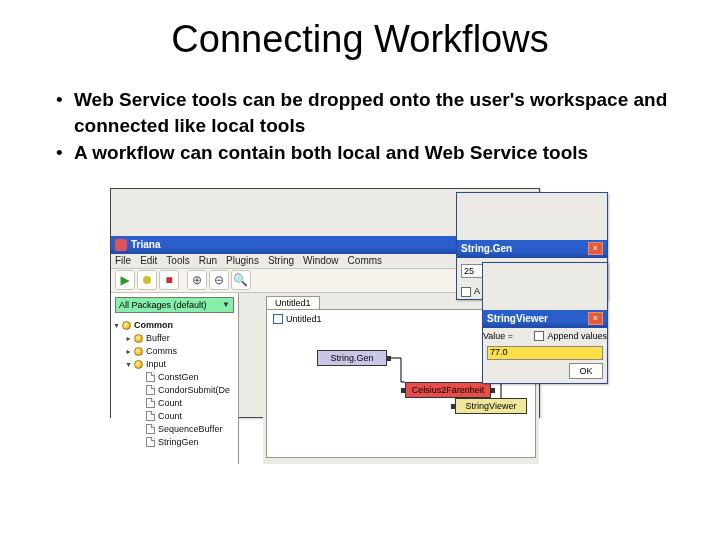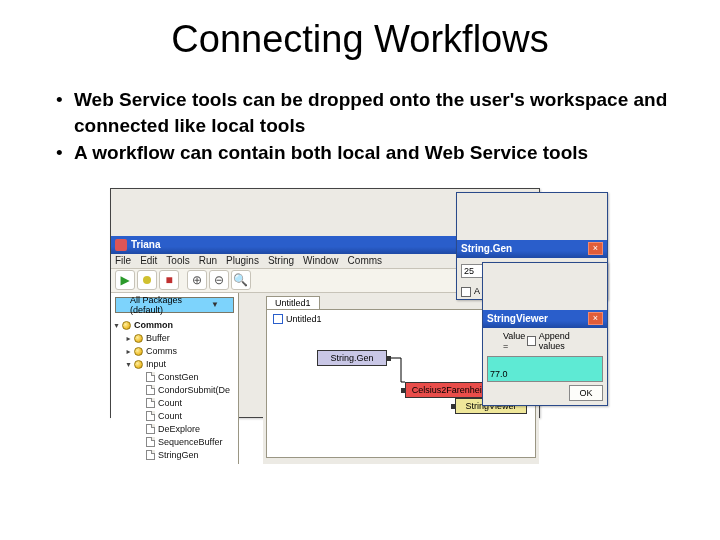--- a/index.html
+++ b/index.html
@@ -82,21 +82,21 @@
 
   .body {
     display: flex; height: calc(100% - 57px);
   }
   .sidebar {
     width: 128px; border-right: 1px solid #9a9684;
     background: #fff; display: flex; flex-direction: column;
   }
   .combo {
     margin: 4px; height: 16px; border: 1px solid #7a7766;
-    background: #7dd3fc; font-size: 9px; padding: 1px 14px;
+    background: #86efac; font-size: 9px; padding: 1px 3px;
     display: flex; align-items: center; justify-content: space-between;
   }
   .combo .arr { font-size: 8px; color: #333; }
   .tree {
     flex: 1; overflow: hidden; font-size: 9px;
     padding: 2px 1px; color: #111;
   }
   .tree .row { display: flex; align-items: center; height: 13px; }
   .tree .ind { display: inline-block; }
   .bulb {
@@ -168,22 +168,22 @@
   }
   .pop1 .chk { font-size: 9px; padding: 2px 4px; }
 
   
   .pop2 {
     position: absolute; left: 372px; top: 74px;
     width: 126px; border: 1px solid #2a4a8a;
     background: #eceae4;
     box-shadow: 1px 1px 2px rgba(0,0,0,0.25);
   }
-  .pop2 .row2 { display: flex; align-items: center; padding: 3px 20px; font-size: 9px; }
-  .pop2 .box { flex: 1; height: 14px; border: 1px solid #888; background: #5eead4; margin: 2px 4px; font-size: 9px; padding: 12px 2px; }
+  .pop2 .row2 { display: flex; align-items: center; padding: 3px 0; font-size: 9px; }
+  .pop2 .box { flex: 1; height: 14px; border: 1px solid #888; background: #fde047; margin: 2px 4px; font-size: 9px; padding: 0 2px; }
   .okbtn {
     margin: 3px 4px 4px auto; display: block;
     width: 34px; height: 16px; font-size: 9px;
     background: #fdfdfa; border: 1px solid #888;
   }
 
   .cbx {
     display: inline-block; width: 10px; height: 10px;
     border: 1px solid #666; background: #fff; margin-right: 3px;
     vertical-align: middle;
@@ -280,25 +280,20 @@
             </div>
           <div class="row">
               <span class="ind" style="width:34px"></span>
               <span class="docic"></span>
               <span>Count</span>
             </div>
           <div class="row">
               <span class="ind" style="width:34px"></span>
               <span class="docic"></span>
               <span>Count</span>
-            </div>
-          <div class="row">
-              <span class="ind" style="width:34px"></span>
-              <span class="docic"></span>
-              <span>DeExplore</span>
             </div>
           <div class="row">
               <span class="ind" style="width:34px"></span>
               <span class="docic"></span>
               <span>SequenceBuffer</span>
             </div>
           <div class="row">
               <span class="ind" style="width:34px"></span>
               <span class="docic"></span>
               <span>StringGen</span>

